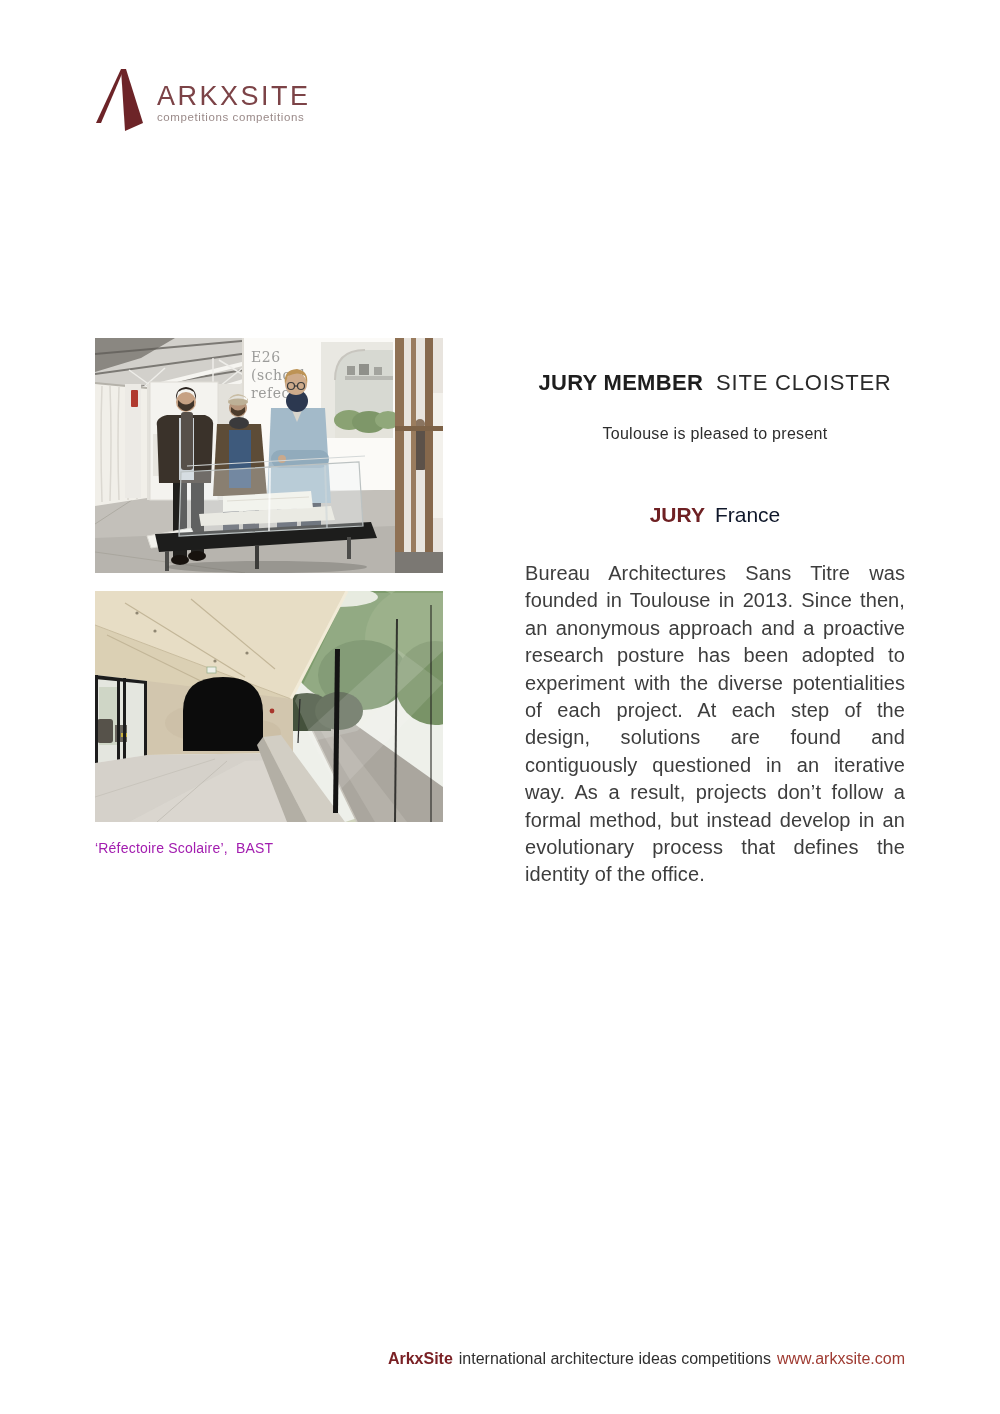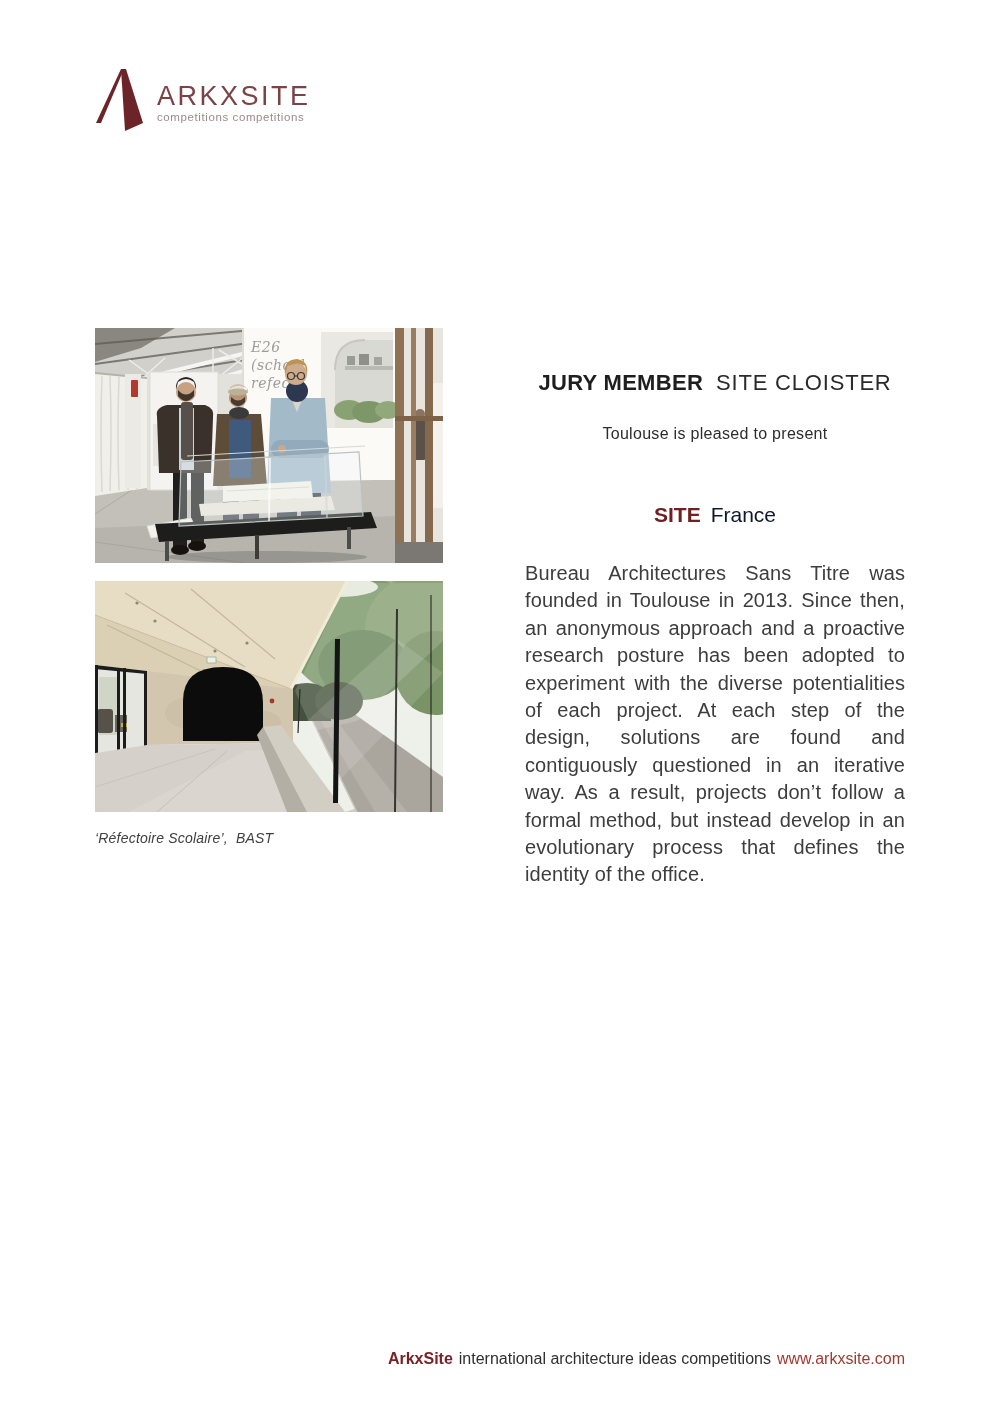--- a/index.html
+++ b/index.html
@@ -8,24 +8,24 @@
     background:#ffffff; overflow:hidden;
     font-family:"Liberation Sans", sans-serif;
   }
   
   .logo { position:absolute; left:92px; top:66px; display:flex; align-items:flex-start; }
   .logo-mark svg { width:52px; height:66px; display:block; }
   .logo-text { margin-left:13px; padding-top:17px; }
   .logo-brand { font-size:27px; line-height:26px; letter-spacing:2.5px; font-weight:400; color:#7c4347; }
   .logo-tagline { font-size:11.5px; letter-spacing:0.6px; color:#9a8a89; margin-top:2px; }
   
-  .left-col { position:absolute; left:95px; top:328px; width:348px;font-style:italic; }
+  .left-col { position:absolute; left:95px; top:338px; width:348px; }
   .photo { display:block; width:348px; }
   .photo-2 { margin-top:18px; }
-  .caption { margin-top:18px; font-size:14px; line-height:16px; color:#404040; letter-spacing:0.2px; white-space:pre; }
+  .caption { margin-top:18px; font-size:14px; line-height:16px; color:#a21caf; letter-spacing:0.2px; white-space:pre; }
   
   .right-col { position:absolute; left:525px; top:331px; width:380px;margin-top:40px; }
   .title { text-align:center; font-size:22px; line-height:23px; color:#1e1e1e; }
   .title-bold { font-weight:700; letter-spacing:0.3px; margin-right:13px; }
   .title-light { font-weight:400; letter-spacing:0.8px; color:#2a2a2a; }
   .subtitle { text-align:center; margin-top:31px; font-size:16px; line-height:18px; color:#2d2d2d; letter-spacing:0.3px; }
   .name-line { text-align:center; margin-top:60px; font-size:21px; line-height:24px; }
   .jury-name { font-weight:700; color:#6e2023; margin-right:10px; }
   .jury-country { font-weight:400; color:#0f172a; }
   .bio { margin-top:33px; font-size:20px; line-height:27.4px; color:#3d3d3d; text-align:justify; letter-spacing:0.1px; }
@@ -293,21 +293,21 @@
 
     <div class="caption">‘Réfectoire Scolaire’,  BAST</div>
   </div>
 
   <div class="right-col">
     <div class="title">
       <span class="title-bold">JURY MEMBER</span><span class="title-light">SITE CLOISTER</span>
     </div>
     <div class="subtitle">Toulouse is pleased to present</div>
     <div class="name-line">
-      <span class="jury-name">SITE</span><span class="jury-country">France</span>
+      <span class="jury-name">JURY</span><span class="jury-country">France</span>
     </div>
     <div class="bio">Bureau Architectures Sans Titre was founded in Toulouse in 2013.  Since then, an anonymous approach and a proactive research posture has been adopted to experiment with the diverse potentialities of each project.  At each step of the design, solutions are found and contiguously questioned in an iterative way.  As a result, projects don’t follow a formal method, but instead develop in an evolutionary process that defines the identity of the office.</div>
   </div>
 
   <div class="footer">
     <span class="footer-brand">ArkxSite</span><span class="footer-text">international architecture ideas competitions</span><span class="footer-url">www.arkxsite.com</span>
   </div>
 
 </div>
 

